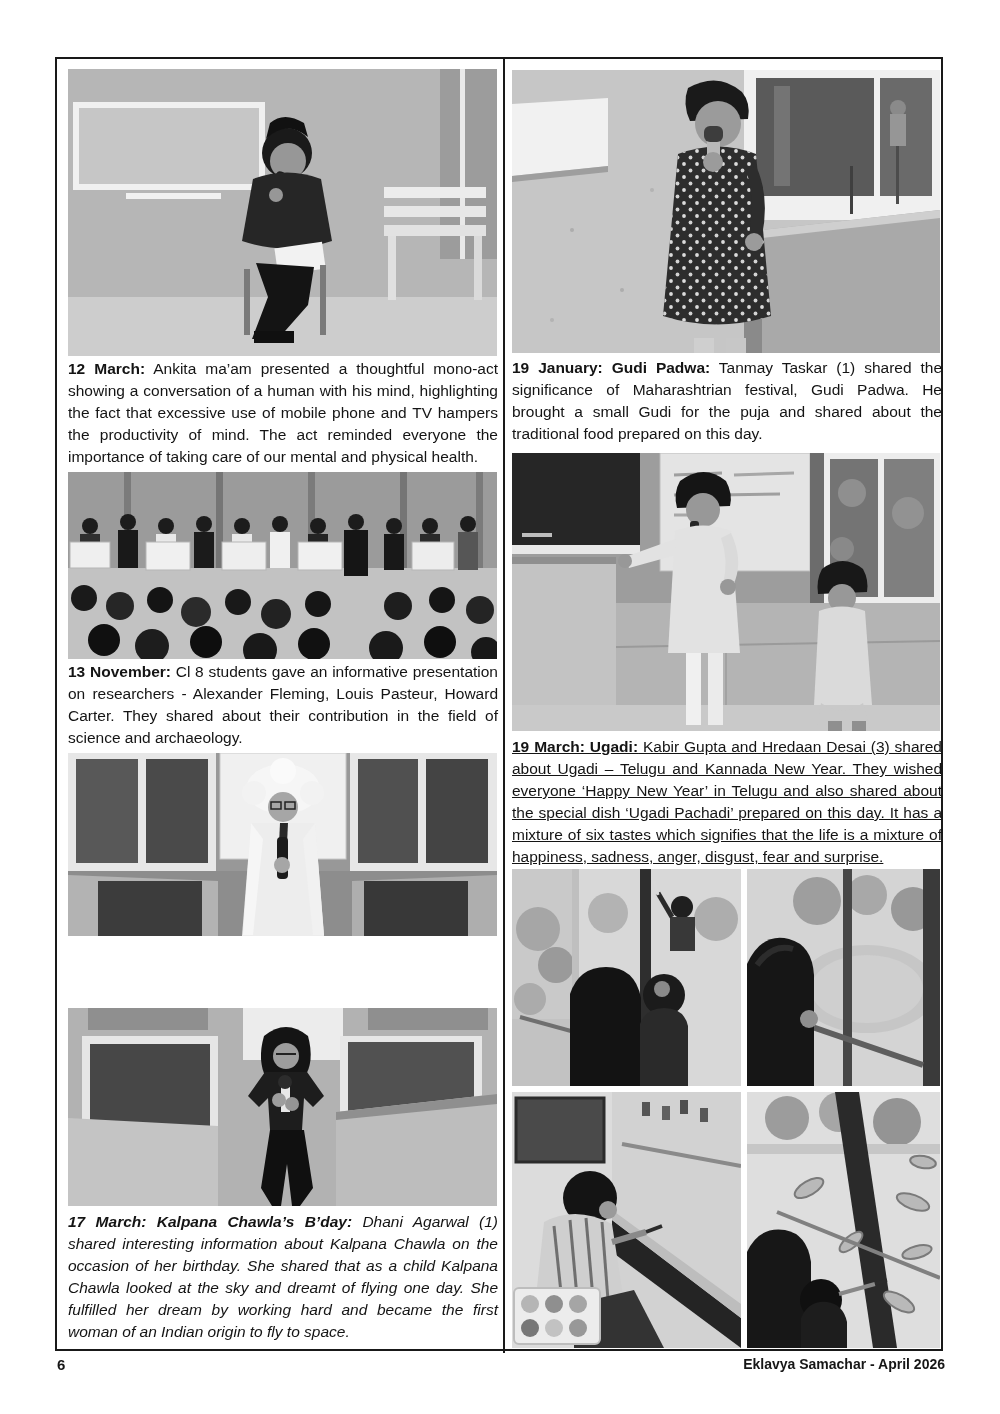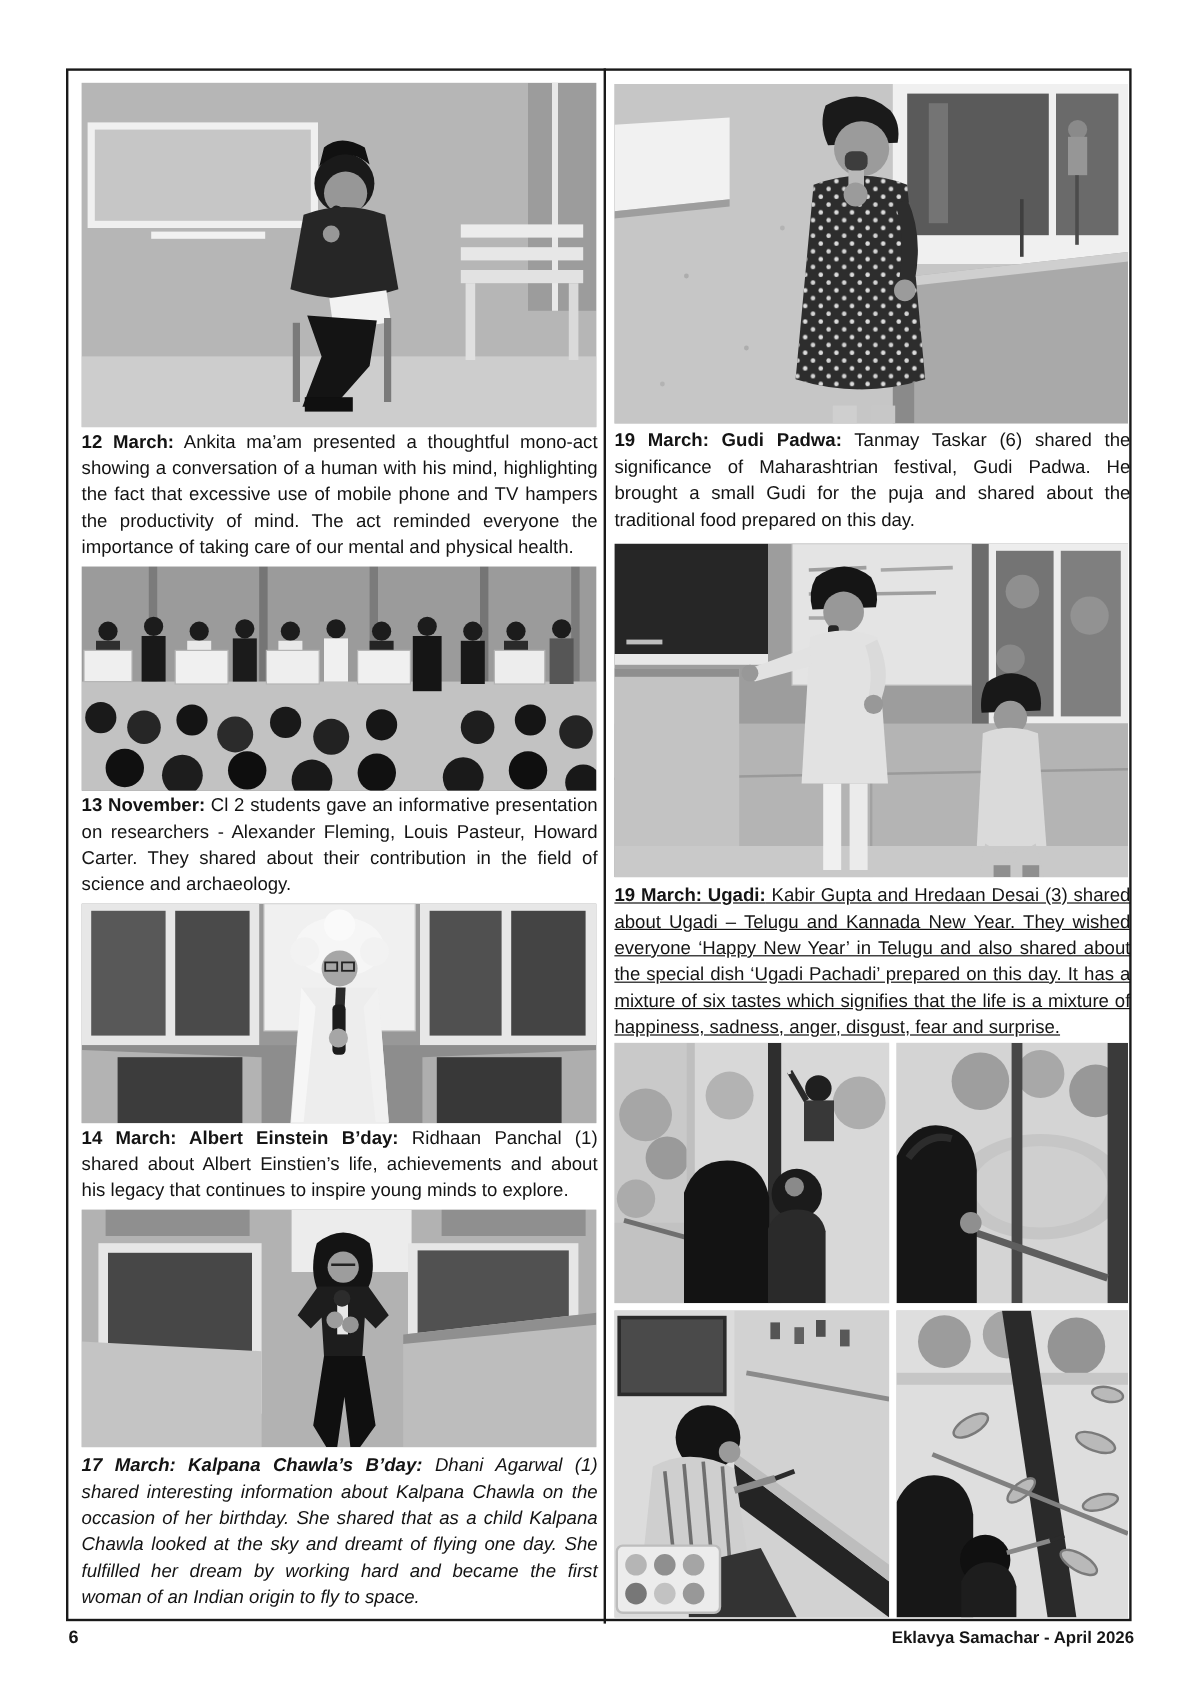--- a/index.html
+++ b/index.html
@@ -113,21 +113,21 @@
           <circle cx="192" cy="178" r="17" fill="#191919"></circle>
           <circle cx="246" cy="172" r="16" fill="#111111"></circle>
           <circle cx="318" cy="176" r="17" fill="#1a1a1a"></circle>
           <circle cx="372" cy="170" r="16" fill="#0f0f0f"></circle>
           <circle cx="418" cy="180" r="15" fill="#181818"></circle>
       </g>
     </svg>
   </figure>
 
   <p class="cap" style="left:68px;top:661px;width:430px;">
-    <strong>13 November:</strong><span> Cl 2 students gave an informative presentation on researchers - Alexander Fleming, Louis Pasteur, Howard Carter. They shared about their contribution in the field of science and archaeology.</span>
+    <strong>13 November:</strong><span> Cl 8 students gave an informative presentation on researchers - Alexander Fleming, Louis Pasteur, Howard Carter. They shared about their contribution in the field of science and archaeology.</span>
   </p>
 
   <figure class="photo" style="left:68px;top:753px;width:429px;height:183px;" aria-label="Student dressed as Albert Einstein in white wig and lab coat holding a microphone">
     <svg viewBox="0 0 429 183" preserveAspectRatio="none">
       <rect width="429" height="183" fill="#989898"></rect>
       <rect x="0" y="0" width="148" height="118" fill="#e7e7e7"></rect>
       <rect x="8" y="6" width="62" height="104" fill="#585858"></rect>
       <rect x="78" y="6" width="62" height="104" fill="#4a4a4a"></rect>
       <rect x="282" y="0" width="147" height="118" fill="#e7e7e7"></rect>
       <rect x="290" y="6" width="60" height="104" fill="#505050"></rect>
@@ -147,23 +147,20 @@
       <rect x="217" y="49" width="10" height="7" fill="none" stroke="#222222" stroke-width="1.5"></rect>
       <path d="M183 70 h64 l9 113 h-82 z" fill="#ededed"></path>
       <path d="M212 70 h8 l-2 42 l-4 7 l-4 -7z" fill="#2a2a2a"></path>
       <rect x="209" y="84" width="11" height="42" rx="4" fill="#1c1c1c"></rect>
       <circle cx="214" cy="112" r="8" fill="#a6a6a6"></circle>
       <path d="M183 70 l12 16 l-10 96 h-10z" fill="#f6f6f6"></path>
       <path d="M247 70 l-12 16 l10 96 h11z" fill="#f1f1f1"></path>
     </svg>
   </figure>
 
-  <p class="cap" style="left:68px;top:938px;width:430px;">
-    <strong>14 March: Albert Einstein B’day:</strong><span> Ridhaan Panchal (1) shared about Albert Einstien’s life, achievements and about his legacy that continues to inspire young minds to explore.</span>
-  </p>
 
   <figure class="photo" style="left:68px;top:1008px;width:429px;height:198px;" aria-label="Student holding a microphone with both hands in front of classroom windows">
     <svg viewBox="0 0 429 198" preserveAspectRatio="none">
       <rect width="429" height="198" fill="#b2b2b2"></rect>
       <rect x="20" y="0" width="120" height="22" fill="#8f8f8f"></rect>
       <rect x="300" y="0" width="120" height="22" fill="#8f8f8f"></rect>
       <rect x="175" y="0" width="100" height="52" fill="#ececec"></rect>
       <rect x="14" y="28" width="136" height="142" fill="#e6e6e6"></rect>
       <rect x="22" y="36" width="120" height="126" fill="#474747"></rect>
       <rect x="272" y="28" width="142" height="92" fill="#e6e6e6"></rect>
@@ -221,21 +218,21 @@
       <rect x="192" y="56" width="19" height="16" rx="6" fill="#3d3d3d"></rect>
       <circle cx="201" cy="92" r="10" fill="#9b9b9b"></circle>
       <path d="M244 96 q14 30 6 70 l-14 4 q8 -40 -2 -70z" fill="#2d2d2d"></path>
       <circle cx="242" cy="172" r="9" fill="#9b9b9b"></circle>
       <rect x="182" y="268" width="20" height="15" fill="#cfcfcf"></rect>
       <rect x="214" y="268" width="20" height="15" fill="#c7c7c7"></rect>
     </svg>
   </figure>
 
   <p class="cap" style="left:512px;top:357px;width:430px;">
-    <strong>19 March: Gudi Padwa:</strong><span> Tanmay Taskar (6) shared the significance of Maharashtrian festival, Gudi Padwa. He brought a small Gudi for the puja and shared about the traditional food prepared on this day.</span>
+    <strong>19 January: Gudi Padwa:</strong><span> Tanmay Taskar (1) shared the significance of Maharashtrian festival, Gudi Padwa. He brought a small Gudi for the puja and shared about the traditional food prepared on this day.</span>
   </p>
 
   <figure class="photo" style="left:512px;top:453px;width:428px;height:278px;" aria-label="Two students in traditional kurtas, one speaking into a microphone">
     <svg viewBox="0 0 428 278" preserveAspectRatio="none">
       <rect width="428" height="278" fill="#9d9d9d"></rect>
       <rect x="0" y="0" width="128" height="92" fill="#262626"></rect>
       <rect x="0" y="92" width="128" height="9" fill="#e8e8e8"></rect>
       <rect x="10" y="80" width="30" height="4" fill="#bdbdbd"></rect>
       <rect x="148" y="0" width="150" height="118" fill="#e4e4e4" stroke="#bcbcbc"></rect>
       <line x1="162" y1="22" x2="210" y2="20" stroke="#9f9f9f" stroke-width="3"></line>

